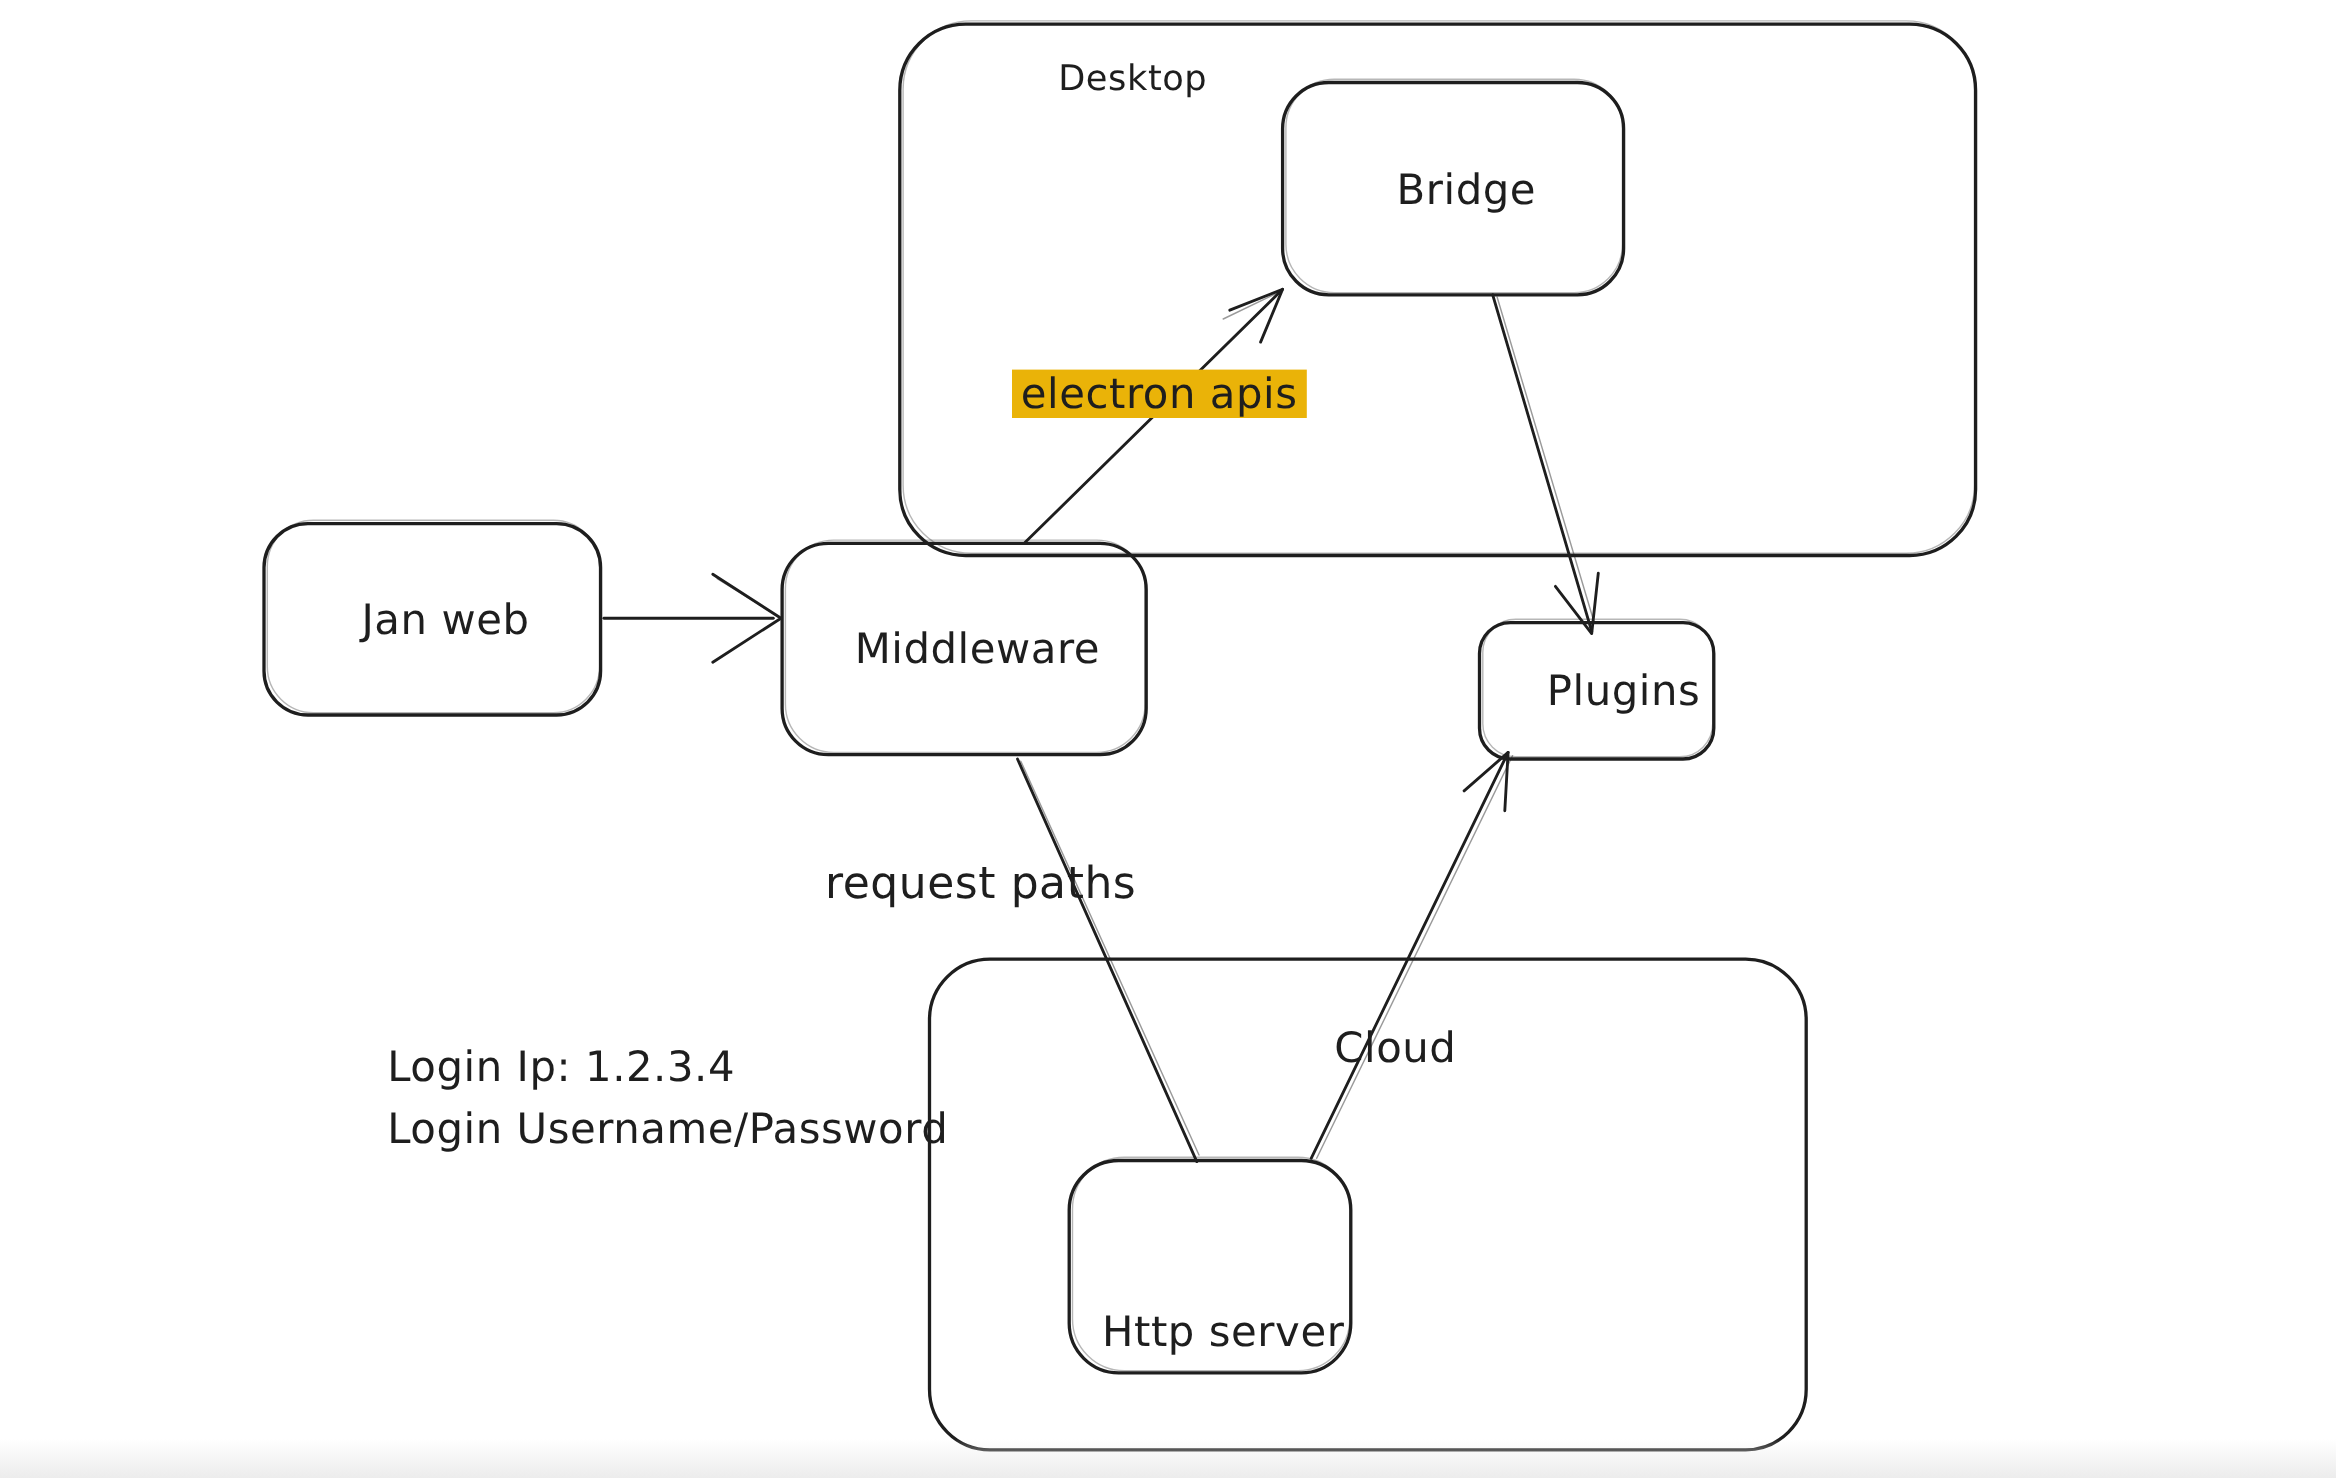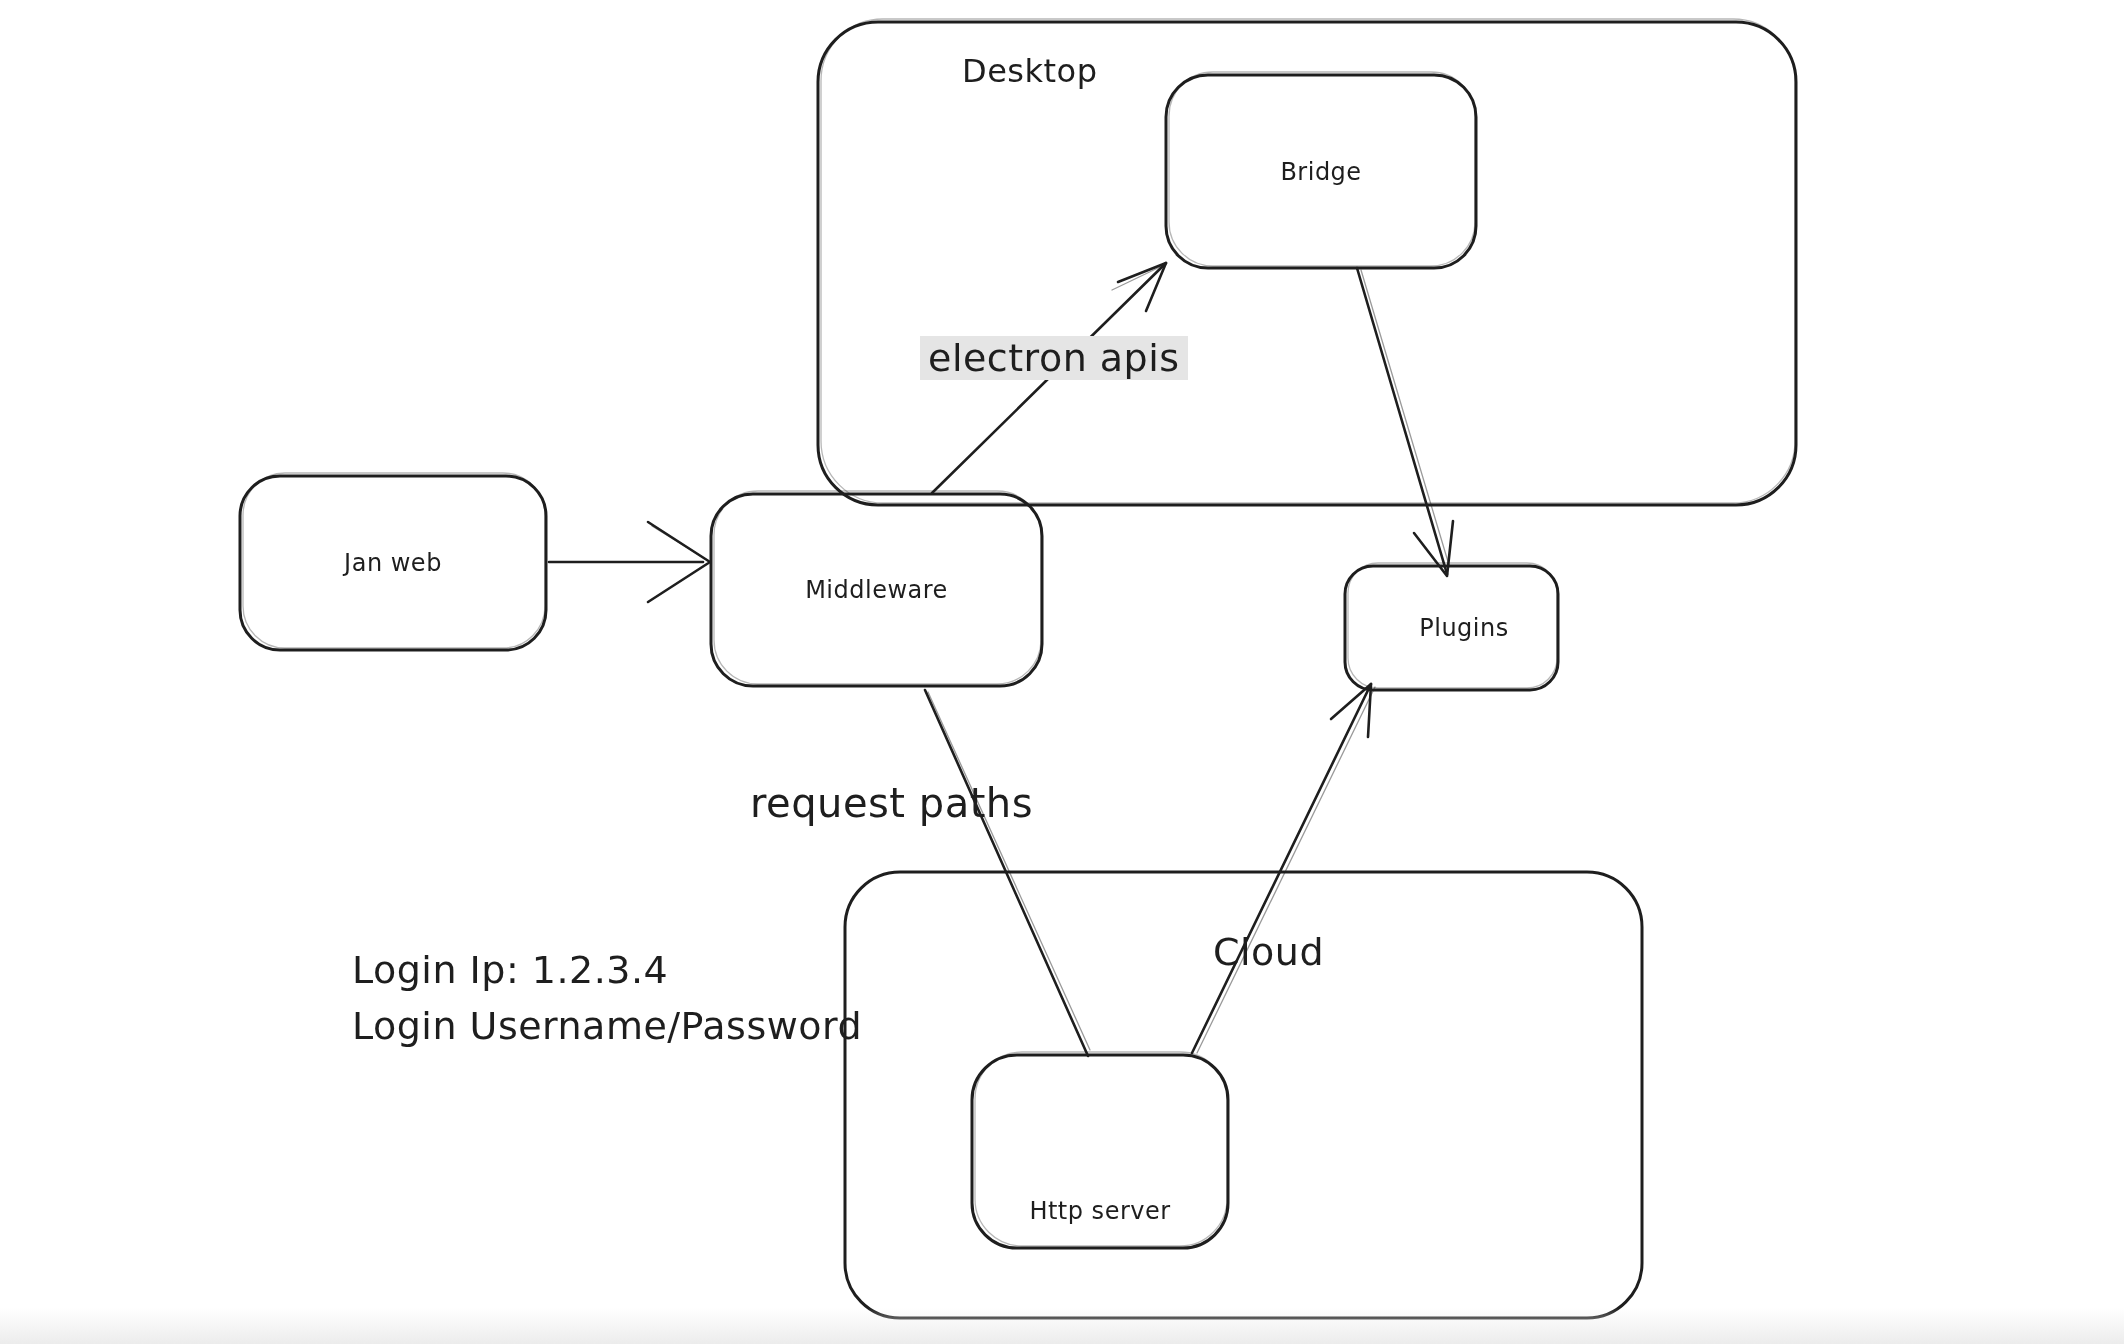--- a/index.html
+++ b/index.html
@@ -25,21 +25,22 @@
     position: absolute;
     white-space: nowrap;
     letter-spacing: 0.5px;
     color: #1e1e1e;
   }
   .node-label {
     display: flex;
     align-items: center;
     justify-content: center;
     text-align: center;
-    font-size: 24px;
+    font-size: 38px;
+    margin-left: 12px;
   }
   .container-label { font-size: 32px; }
   .edge-label { font-size: 38px; }
   .annotation { font-size: 38px; }
   .bottom-fade {
     position: absolute;
     left: 0; right: 0; bottom: 0;
     height: 36px;
     background: linear-gradient(to bottom, rgba(238,238,238,0) 0%, #ececec 100%);
   }
@@ -117,20 +118,20 @@
 
   <div class="label container-label" style="left:962px; top:52px;">Desktop</div>
   <div class="label edge-label" style="left:1213px; top:930px; font-size:38px;">Cloud</div>
 
   <div class="label node-label" style="left:240px; top:476px; width:306px; height:174px;text-align:right;">Jan web</div>
   <div class="label node-label" style="left:711px; top:494px; width:331px; height:192px;">Middleware</div>
   <div class="label node-label" style="left:1166px; top:75px; width:310px; height:193px;">Bridge</div>
   <div class="label node-label" style="left:1345px; top:566px; width:238px; height:124px;">Plugins</div>
   <div class="label node-label" style="left:972px; top:1114px; width:256px; height:193px;">Http server</div>
 
-  <div class="label edge-label" style="left:920px; top:336px; background:#e5e5e5; padding:0 8px;">electron apis</div>
+  <div class="label edge-label" style="left:920px; top:336px; background:#eab308; padding:0 8px;">electron apis</div>
   <div class="label edge-label" style="left:750px; top:780px; font-size:40px;">request paths</div>
 
   <div class="label annotation" style="left:352px; top:948px;">Login Ip: 1.2.3.4</div>
   <div class="label annotation" style="left:352px; top:1004px;">Login Username/Password</div>
 
   <div class="bottom-fade"></div>
 </div>
 
 </body></html>

